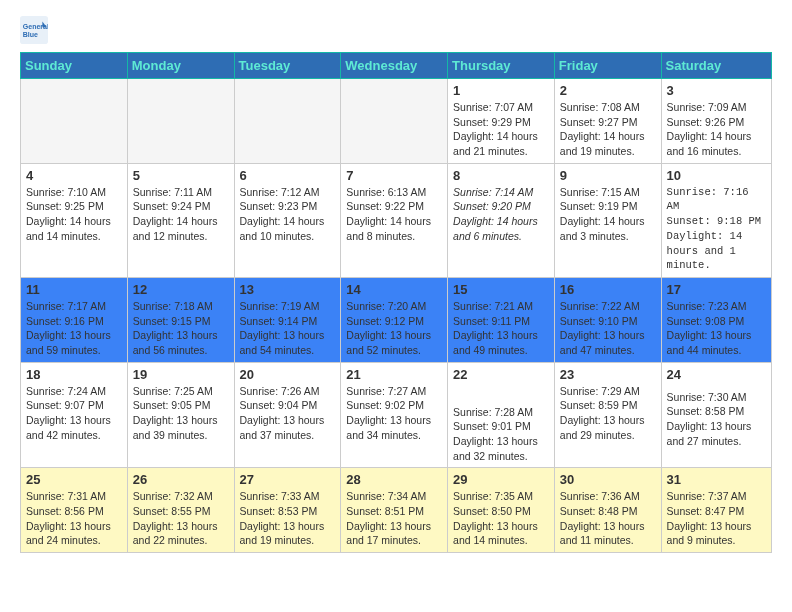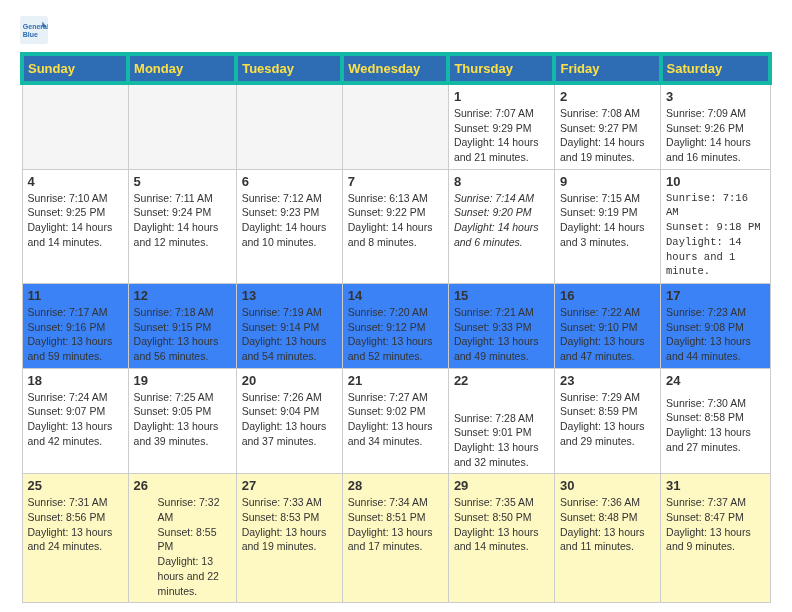--- a/index.html
+++ b/index.html
@@ -4,21 +4,21 @@
   <style>
     * { box-sizing: border-box; margin: 0; padding: 0; }
     body { font-family: Arial, sans-serif; background: #fff; width: 792px; min-height: 612px; }
     .container { padding: 16px 20px; }
     .header-top { display: flex; align-items: flex-start; justify-content: space-between; margin-bottom: 4px; }
     .logo { display: flex; align-items: center; }
     .logo-icon { width: 28px; height: 28px; margin-right: 4px; }
     .month-title { font-size: 36px; font-weight: bold; color: #333; text-align: right; line-height: 1; }
     .subtitle { text-align: center; font-size: 14px; color: #333; font-weight: bold; margin-bottom: 8px; }
     .calendar { width: 100%; border-collapse: collapse; }
-    .calendar th { background: #2e6db4; color: #fde047; font-size: 13px; font-weight: bold; padding: 5px 4px; text-align: left; border: 4px solid #14b8a6; }
+    .calendar th { background: #2e6db4; color: #5eead4; font-size: 13px; font-weight: bold; padding: 5px 4px; text-align: left; border: 1px solid #14b8a6; }
     .calendar td { vertical-align: top; border: 1px solid #ccc; padding: 4px 5px; font-size: 10.5px; color: #333; min-width: 100px; background: #fff; }
     .calendar td.empty { background: #f5f5f5; }
     .calendar td .day-num { font-size: 13px; font-weight: bold; margin-bottom: 2px; }
     .calendar td .day-info { line-height: 1.4; }
     tr:nth-child(even) td:not(.empty) { background: #fff; }
     .week-row-1 td:not(.empty) { background: #fff; }
     .week-row-2 td:not(.empty) { background: #eef2f8; }
     .week-row-3 td:not(.empty) { background: #3b82f6; }
     .week-row-4 td:not(.empty) { background: #eef2f8; }
     .week-row-5 td:not(.empty) { background: #fef9c3; }
@@ -142,21 +142,21 @@
           </td>
           <td>
             <div class="day-num">14</div>
             <div class="day-info" style="white-space: pre-line;">Sunrise: 7:20 AM
 Sunset: 9:12 PM
 Daylight: 13 hours and 52 minutes.</div>
           </td>
           <td>
             <div class="day-num">15</div>
             <div class="day-info" style="white-space: pre-line;">Sunrise: 7:21 AM
-Sunset: 9:33 PM
+Sunset: 9:11 PM
 Daylight: 13 hours and 49 minutes.</div>
           </td>
           <td>
             <div class="day-num">16</div>
             <div class="day-info" style="white-space: pre-line;">Sunrise: 7:22 AM
 Sunset: 9:10 PM
 Daylight: 13 hours and 47 minutes.</div>
           </td>
           <td>
             <div class="day-num">17</div>
@@ -211,21 +211,21 @@
         </tr>
         <tr class="week-row-5">
           <td>
             <div class="day-num">25</div>
             <div class="day-info" style="white-space: pre-line;">Sunrise: 7:31 AM
 Sunset: 8:56 PM
 Daylight: 13 hours and 24 minutes.</div>
           </td>
           <td>
             <div class="day-num">26</div>
-            <div class="day-info" style="white-space: pre-line; margin-left: 24px;">Sunrise: 7:32 AM
+            <div class="day-info" style="white-space: pre-line;">Sunrise: 7:32 AM
 Sunset: 8:55 PM
 Daylight: 13 hours and 22 minutes.</div>
           </td>
           <td>
             <div class="day-num">27</div>
             <div class="day-info" style="white-space: pre-line;">Sunrise: 7:33 AM
 Sunset: 8:53 PM
 Daylight: 13 hours and 19 minutes.</div>
           </td>
           <td>

